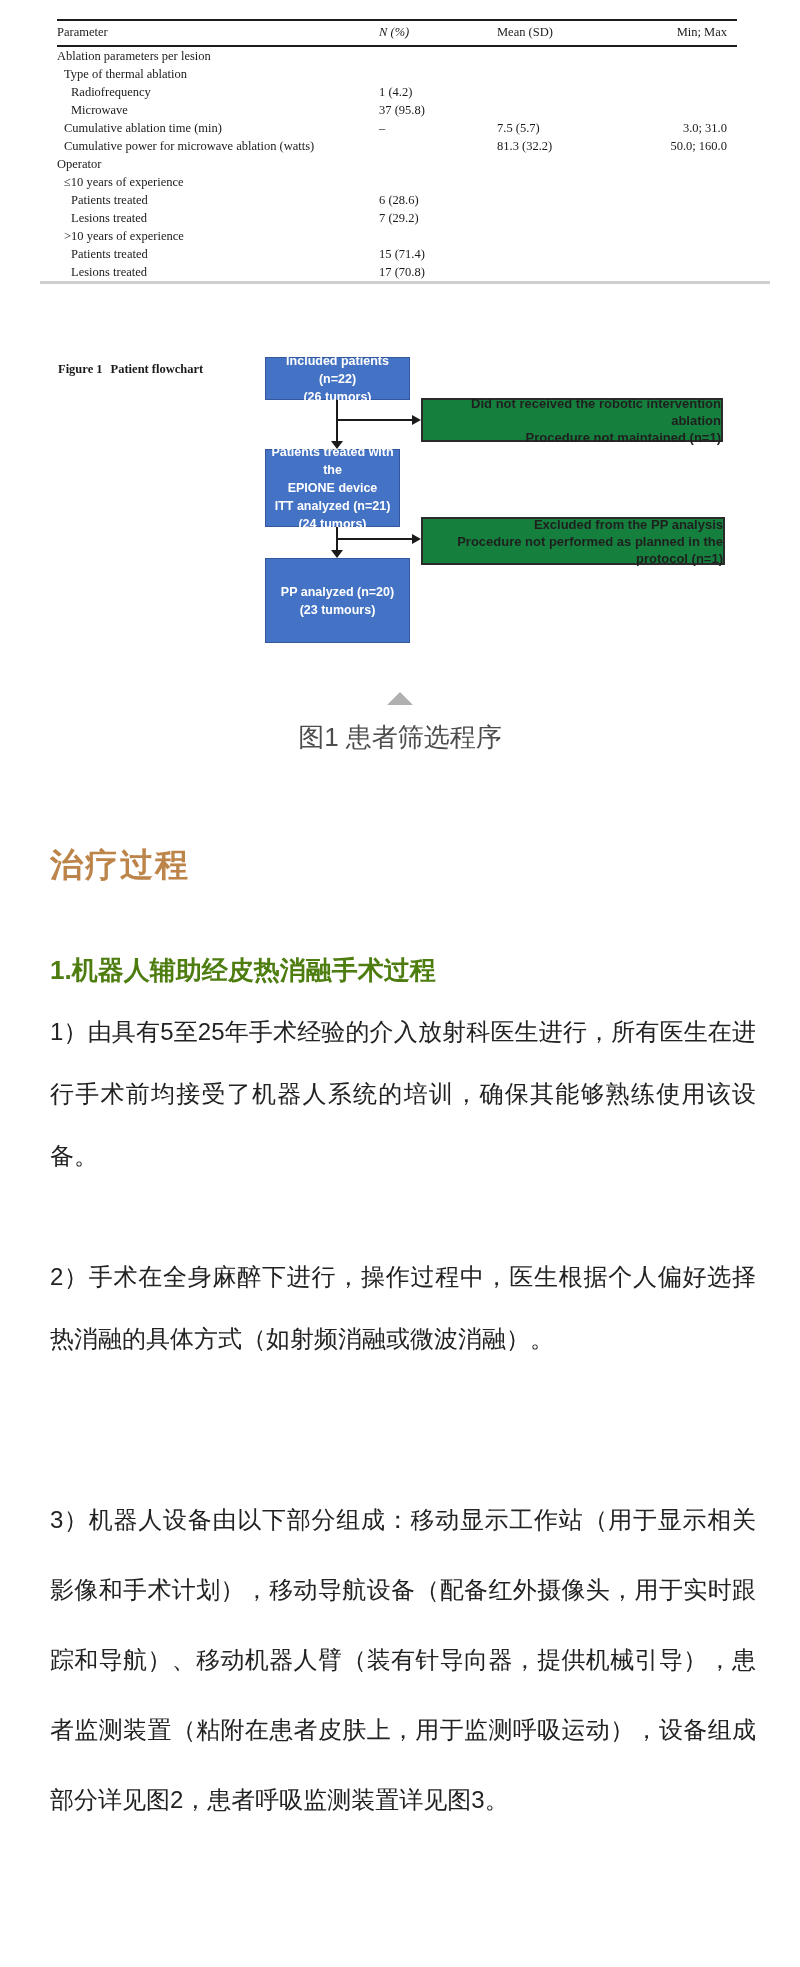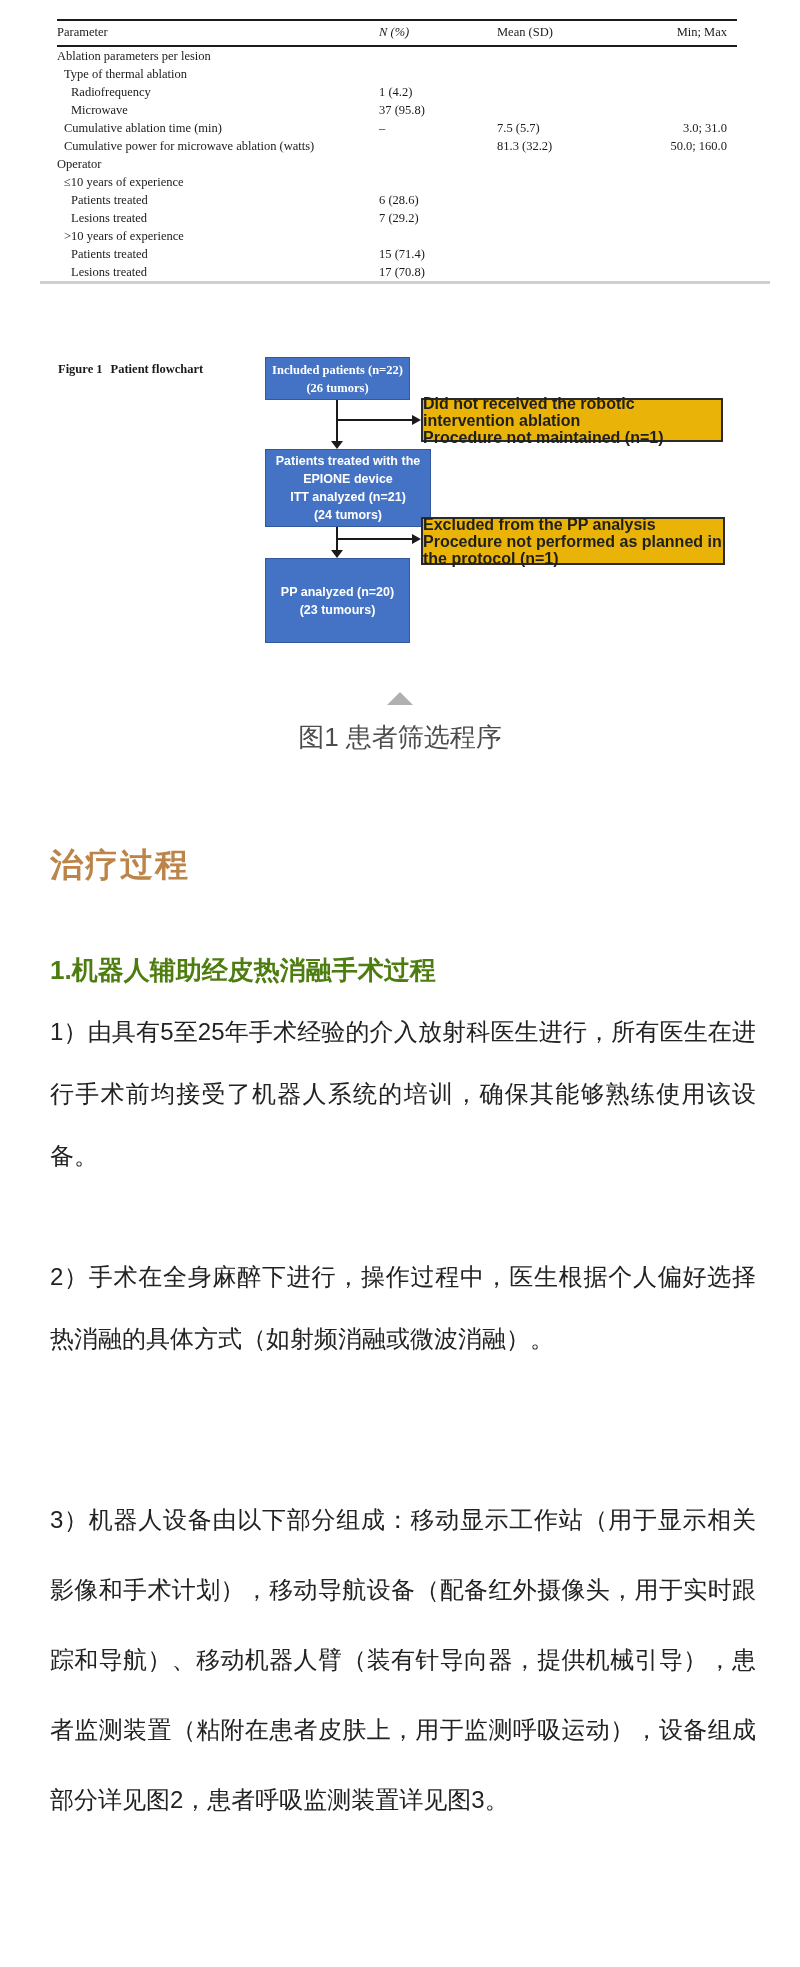--- a/index.html
+++ b/index.html
@@ -22,25 +22,25 @@
   
   .img-divider{position:absolute;left:40px;top:281px;width:730px;height:3px;background:#cfcfcf;}
 
   
   .fig-label{position:absolute;left:58px;top:362px;font-family:Liberation Serif, serif;
              font-size:12.5px;font-weight:bold;color:#1a1a1a;}
   .fig-label .t1{margin-right:8px;}
   .fc-box{position:absolute;background:#4472c4;border:1px solid #33589b;color:#ffffff;
           font-size:12.5px;font-weight:600;line-height:18px;display:flex;align-items:center;
           justify-content:center;text-align:center;white-space:pre-line;box-sizing:border-box;}
-  .fc-wbox{position:absolute;background:#eab308;border:2px solid #2b2b2b;color:#1f1f1f;
-           font-size:16px;font-weight:600;line-height:17px;display:flex;align-items:center;
-           justify-content:center;text-align:left;white-space:pre-line;box-sizing:border-box;}
-  #box-included{left:265px;top:357px;width:145px;height:43px;font-family:Liberation Serif, serif;}
-  #box-itt{left:265px;top:449px;width:166px;height:78px;text-align:center;}
+  .fc-wbox{position:absolute;background:#15803d;border:2px solid #2b2b2b;color:#1f1f1f;
+           font-size:13px;font-weight:600;line-height:17px;display:flex;align-items:center;
+           justify-content:center;text-align:right;white-space:pre-line;box-sizing:border-box;}
+  #box-included{left:265px;top:357px;width:145px;height:43px;}
+  #box-itt{left:265px;top:449px;width:135px;height:78px;text-align:center;}
   #box-pp{left:265px;top:558px;width:145px;height:85px;}
   #wbox-notreceived{left:421px;top:398px;width:302px;height:44px;}
   #wbox-excluded{left:421px;top:517px;width:304px;height:48px;}
   .fc-line{position:absolute;background:#1a1a1a;}
   #vline1{left:336px;top:400px;width:2px;height:41px;}
   #hline1{left:336px;top:419px;width:76px;height:2px;}
   #vline2{left:336px;top:527px;width:2px;height:23px;}
   #hline2{left:336px;top:538px;width:76px;height:2px;}
   .arrow-down{position:absolute;width:0;height:0;border-left:6px solid transparent;
               border-right:6px solid transparent;border-top:8px solid #1a1a1a;}

